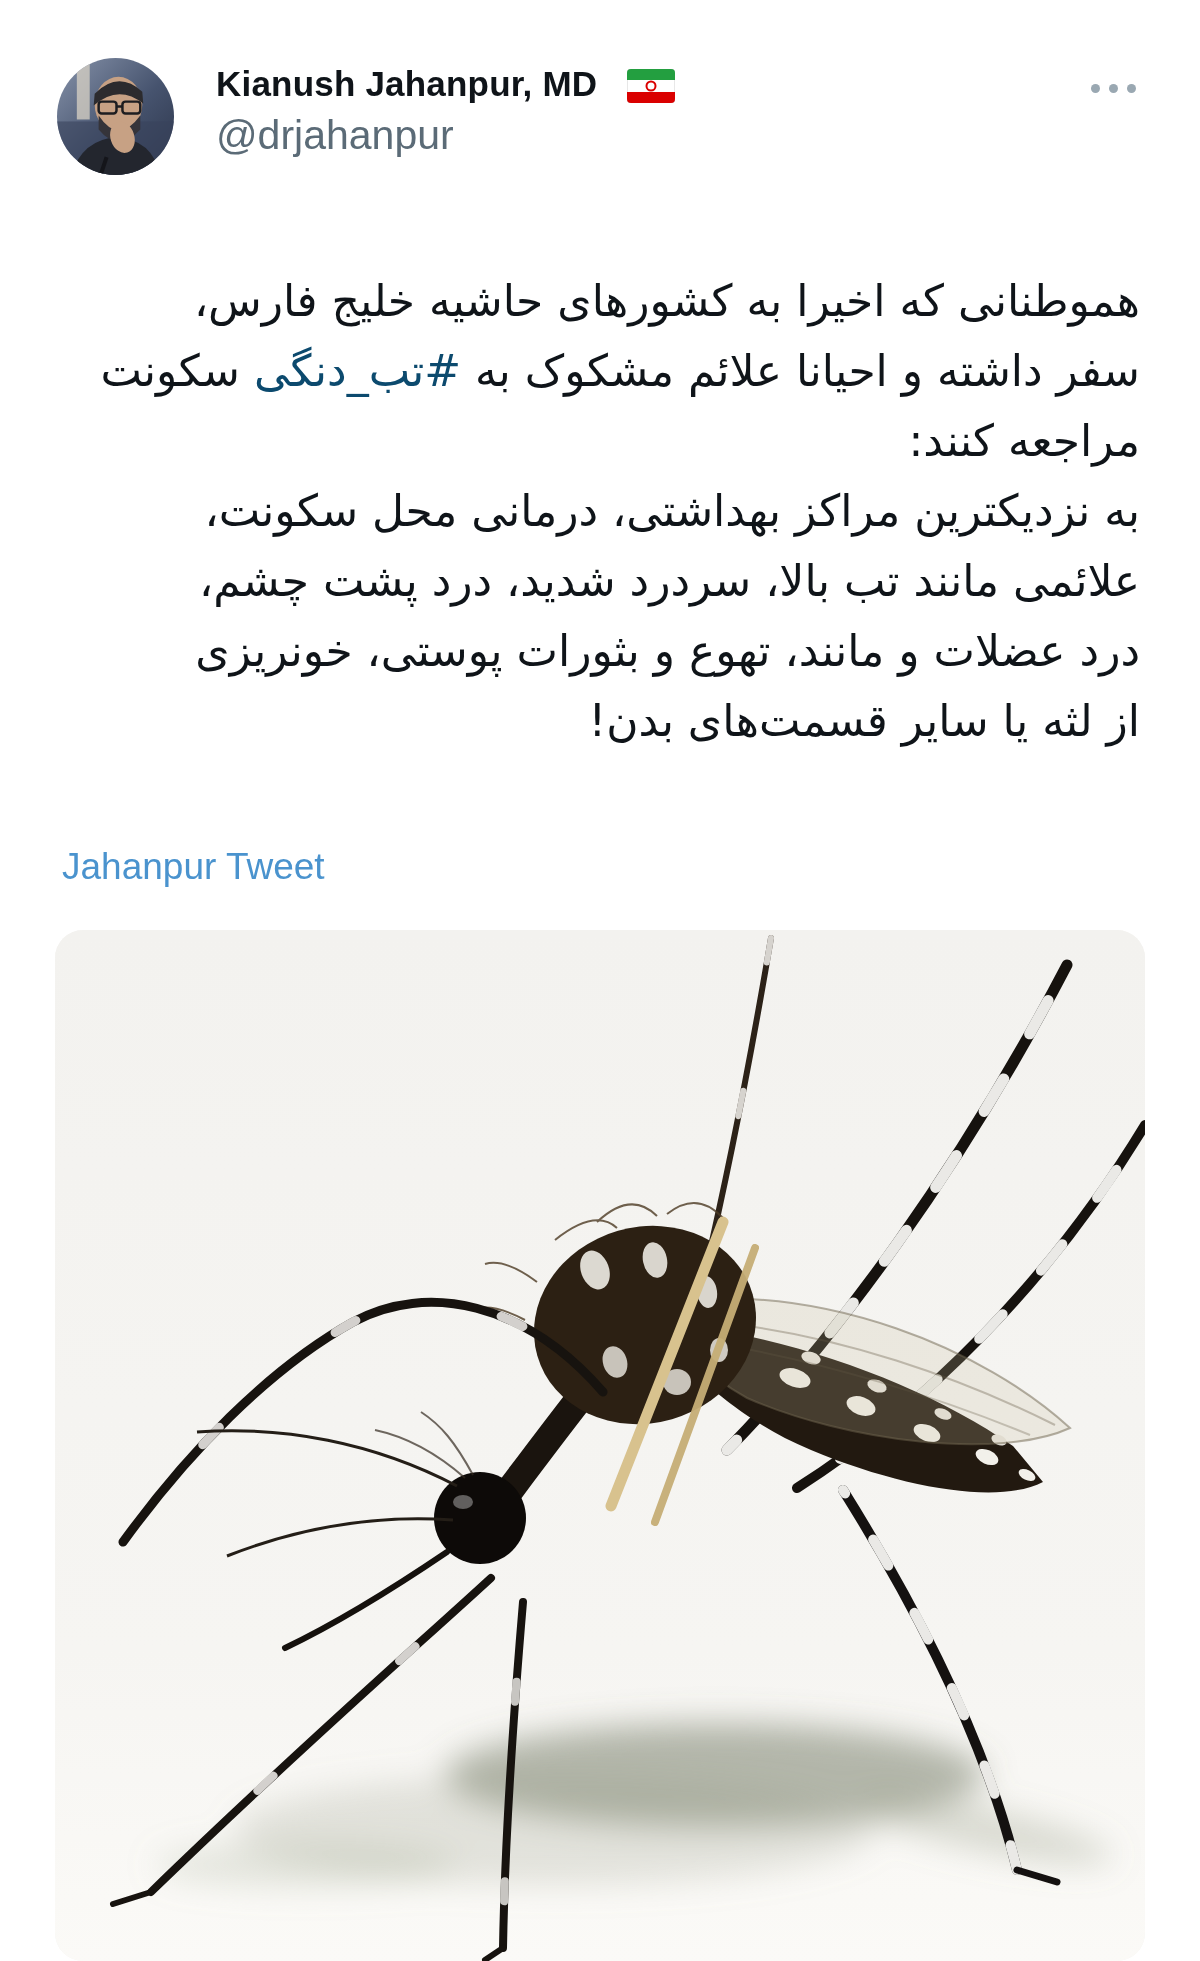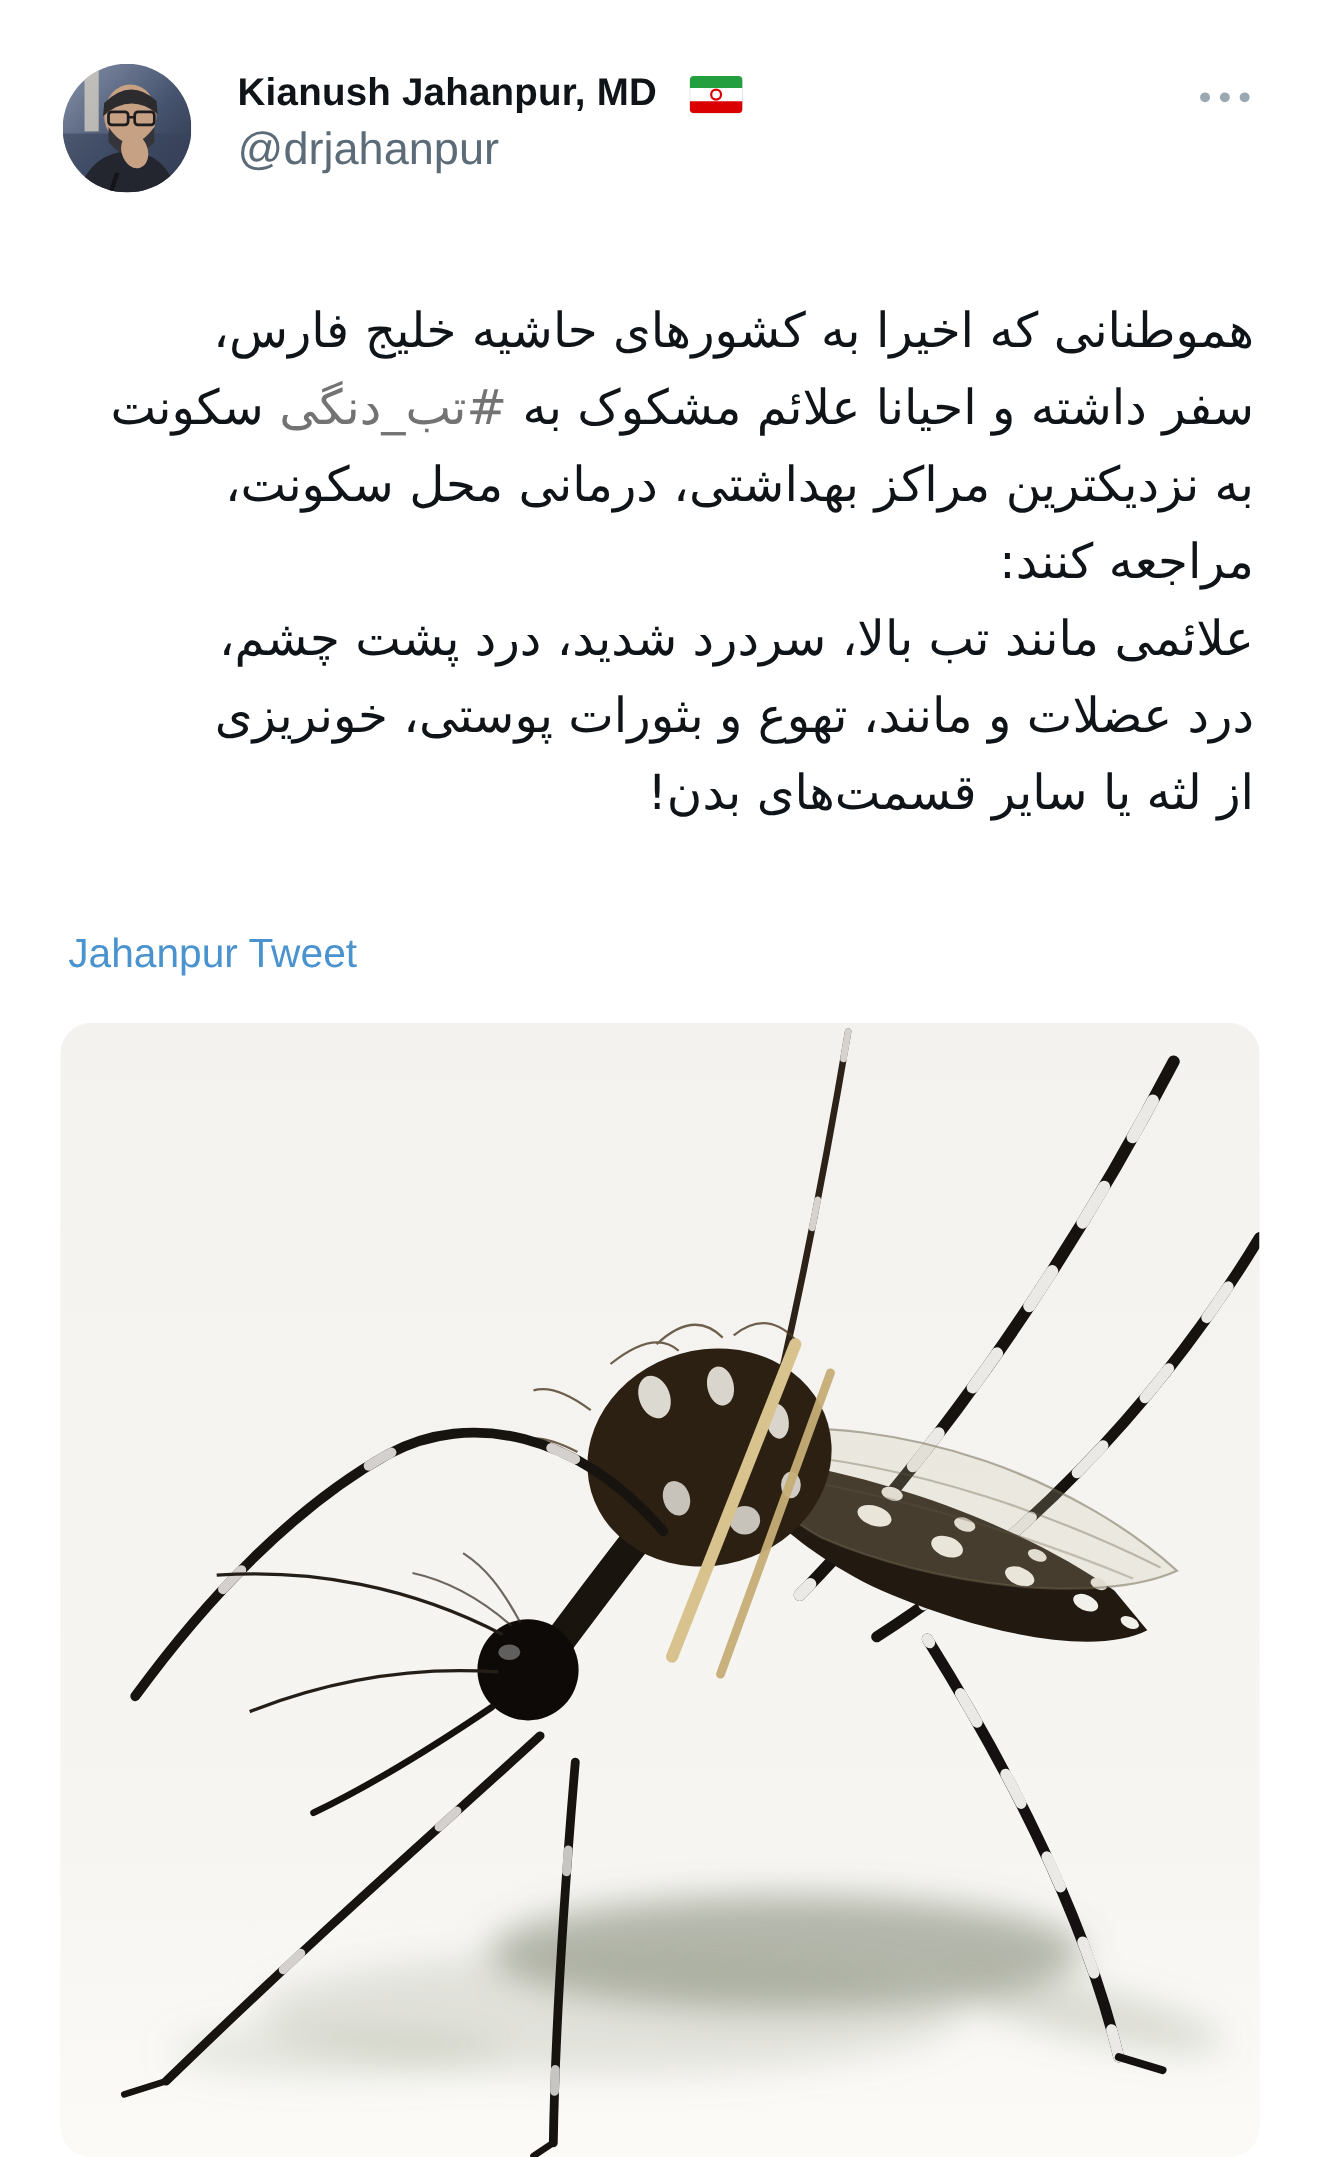--- a/index.html
+++ b/index.html
@@ -15,21 +15,21 @@
   .display-name{font-size:35px;font-weight:bold;color:#0f1419;letter-spacing:.2px;}
   .flag{width:48px;height:34px;display:inline-block;margin-top:4px;}
   .handle{position:absolute;left:216px;top:112px;font-size:41px;color:#5b6b77;}
   .more-btn{position:absolute;right:58px;top:78px;display:flex;cursor:pointer;padding:6px;}
   .dot{width:9px;height:9px;border-radius:50%;background:#9aa8b2;margin-left:9px;}
 
   
   .tweet{position:absolute;left:60px;right:60px;top:266px;direction:rtl;text-align:right;
          font-family:"DejaVu Sans",sans-serif;font-size:44px;line-height:70px;color:#0f1419;}
   .tweet-line{white-space:nowrap;}
-  .hashtag{color:#737373;cursor:pointer;}
+  .hashtag{color:#0c4a6e;cursor:pointer;}
 
   .translate{position:absolute;left:62px;top:846px;font-size:37px;color:#4a93ce;cursor:pointer;}
 
   
   .media{position:absolute;left:55px;top:930px;width:1090px;height:1031px;border-radius:28px;
          overflow:hidden;cursor:pointer;background:#f5f4f1;}
   .media svg{display:block;width:100%;height:100%;}
 </style>
 </head>
 <body>
@@ -72,22 +72,22 @@
   <div class="handle">@drjahanpur</div>
   <div class="more-btn">
     <span class="dot"></span>
     <span class="dot"></span>
     <span class="dot"></span>
   </div>
 
   <div class="tweet">
       <div class="tweet-line"><span>هموطنانی که اخیرا به کشورهای  حاشیه خلیج فارس،</span></div>
       <div class="tweet-line"><span>سفر داشته و احیانا علائم مشکوک به </span><span class="hashtag">#تب_دنگی</span><span> سکونت</span></div>
+      <div class="tweet-line"><span>مراجعه کنند:</span></div>
       <div class="tweet-line"><span>به نزدیکترین مراکز بهداشتی، درمانی محل سکونت،</span></div>
-      <div class="tweet-line"><span>مراجعه کنند:</span></div>
       <div class="tweet-line"><span>علائمی مانند تب بالا، سردرد شدید، درد پشت چشم،</span></div>
       <div class="tweet-line"><span>درد عضلات و مانند، تهوع و بثورات پوستی، خونریزی</span></div>
       <div class="tweet-line"><span>از لثه یا سایر قسمت‌های بدن!</span></div>
     </div>
 
   <div class="translate">Jahanpur Tweet</div>
 
   <div class="media">
     <svg viewBox="0 0 1090 1031" preserveAspectRatio="none">
       <defs>

